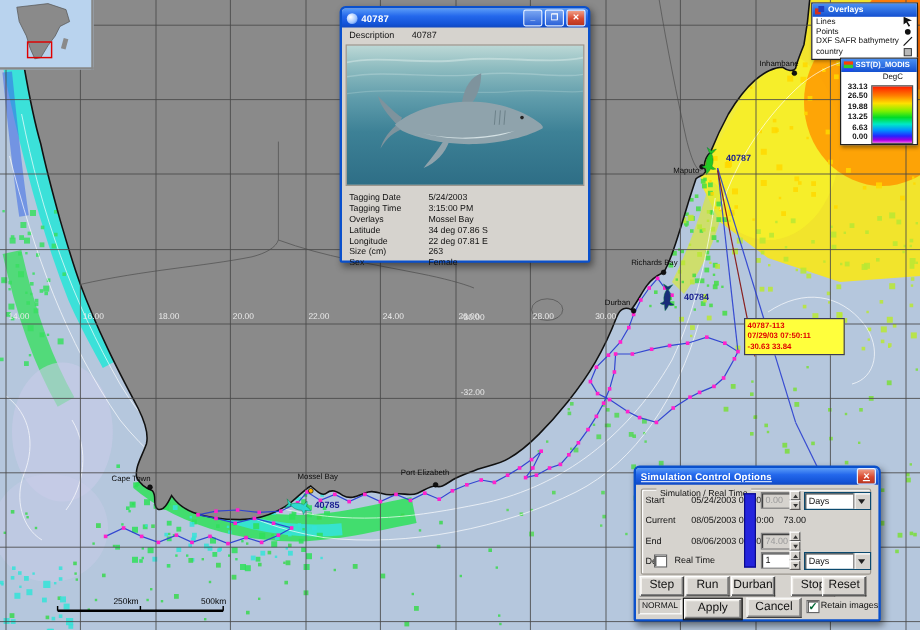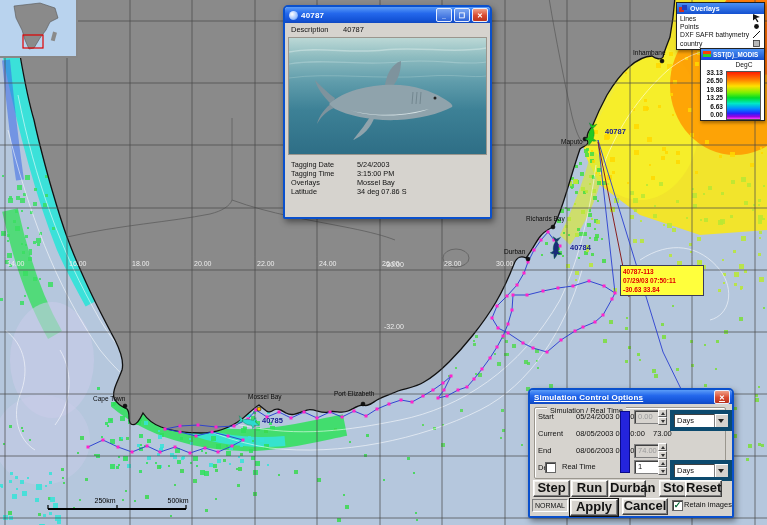--- a/index.html
+++ b/index.html
@@ -56,28 +56,28 @@
   .simLbl{position:absolute;font-size:7.5px;}
   .bar3d{position:absolute;left:90px;top:7px;width:8px;height:60px;background:#2424dd;border:1px solid #0a0a8a;}
   .field{position:absolute;height:12px;border:1px solid #808080;box-shadow:inset 1px 1px 0 #404040;
          background:#fff;font-size:7.5px;line-height:12px;padding-left:3px;}
   .field.dis{background:#d6d3ce;color:#9a9a9a;}
   .spin{position:absolute;width:9px;height:14px;}
   .spin div{height:6px;background:#d6d3ce;border:1px solid;border-color:#fff #555 #555 #fff;position:relative;}
   .spin div::after{content:"";position:absolute;left:2px;border-left:2px solid transparent;border-right:2px solid transparent;}
   .spin .up::after{top:2px;border-bottom:3px solid #333;}
   .spin .dn::after{top:2px;border-top:3px solid #333;}
-  .combo{position:absolute;height:13px;border:4px solid #0c4a6e;box-shadow:inset 1px 1px 0 #404040;background:#fff;}
+  .combo{position:absolute;height:13px;border:1px solid #0c4a6e;box-shadow:inset 1px 1px 0 #404040;background:#fff;}
   .combo .cv{position:absolute;left:3px;top:0;line-height:13px;font-size:7.5px;}
   .combo .cb2{position:absolute;right:0;top:0;width:13px;height:13px;background:#d6d3ce;
         border-left:1px solid #808080;box-shadow:inset 1px 1px 0 #fff;}
   .combo .cb2::after{content:"";position:absolute;left:3px;top:5px;border-left:3px solid transparent;
         border-right:3px solid transparent;border-top:4px solid #222;}
   .btn{position:absolute;height:15px;background:#d6d3ce;border:1px solid;border-color:#fff #404040 #404040 #fff;
-       box-shadow:inset -1px -1px 0 #808080,inset 1px 1px 0 #f4f2ee;font-size:13px;text-align:center;line-height:14px;color:#111;font-weight:bold;}
+       box-shadow:inset -1px -1px 0 #808080,inset 1px 1px 0 #f4f2ee;font-size:10px;text-align:center;line-height:14px;color:#111;}
   .btn.def{outline:1px solid #111;}
   .sunk{position:absolute;border:1px solid;border-color:#808080 #fff #fff #808080;background:#d6d3ce;
         font-size:7px;text-align:center;}
   .chk{position:absolute;width:9px;height:9px;background:#fff;border:1px solid #666;
        box-shadow:inset 1px 1px 0 #404040;font-size:9px;line-height:8px;color:#063;font-weight:bold;text-align:center;}
   .cklbl{position:absolute;font-size:7.5px;}
   
   #inset{position:absolute;left:0;top:0;width:76px;height:56px;background:#b9d3ee;
          border-right:2px solid #888;border-bottom:2px solid #888;}
 </style>
@@ -1024,20 +1024,23 @@
           <circle cx="146" cy="60" r="1.5" fill="#222"></circle>
           <path d="M124,54 L123,66 M128,54 L127,66 M132,54 L131,66" stroke="#6b7f88" stroke-width="0.8"></path>
         </g>
       </svg>
     </div>
     <div id="fields">
       <div class="fr"><span class="fl">Tagging Date</span><span>5/24/2003</span></div>
       <div class="fr"><span class="fl">Tagging Time</span><span>3:15:00 PM</span></div>
       <div class="fr"><span class="fl">Overlays</span><span>Mossel Bay</span></div>
       <div class="fr"><span class="fl">Latitude</span><span>34 deg 07.86 S</span></div>
+      <div class="fr"><span class="fl">Longitude</span><span>22 deg 07.81 E</span></div>
+      <div class="fr"><span class="fl">Size (cm)</span><span>263</span></div>
+      <div class="fr"><span class="fl">Sex</span><span>Female</span></div>
     </div>
   </div>
 
   
   <div id="ovPanel" class="panel">
     <div class="ptb">
       <svg width="8" height="8" style="margin-right:3px">
         <rect x="0" y="2" width="5" height="5" fill="#d03020"></rect>
           <rect x="3" y="0" width="5" height="5" fill="#2040c0"></rect>
       </svg>

